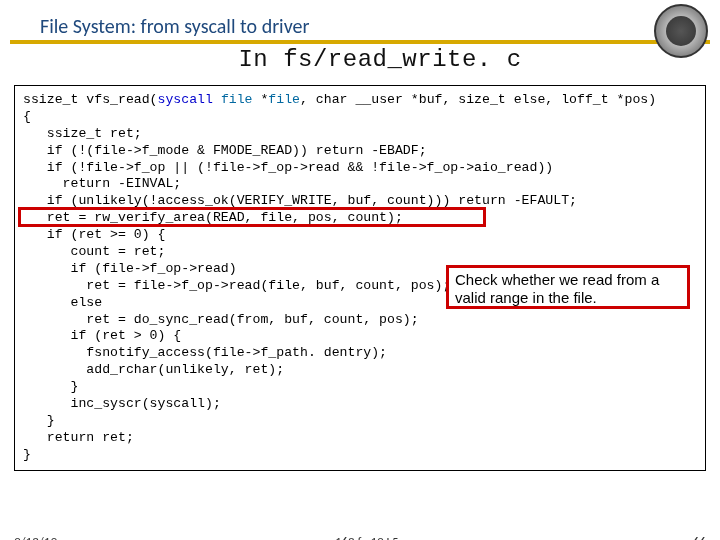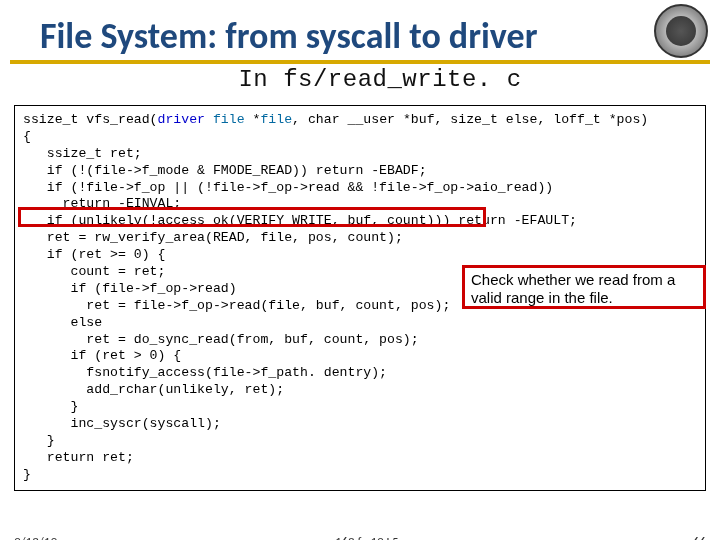--- a/index.html
+++ b/index.html
@@ -26,23 +26,23 @@
   }
   .seal::after {
     content: "";
     width: 30px;
     height: 30px;
     border-radius: 50%;
     background: radial-gradient(circle, #555 0%, #333 100%);
   }
   .title {
     padding: 14px 0 0 40px;
-    font-size: 36px;
+    font-size: 20px;
     color: #1f497d;
-    font-weight: 700;
+    font-weight: 400;
   }
   .title-underline {
     height: 4px;
     background: #d7a900;
     margin: 2px 10px 0 10px;
   }
   .subtitle {
     padding: 2px 0 6px 40px;
     font-size: 24px;
     color: #111;
@@ -80,21 +80,20 @@
     top: 265px;
     width: 244px;
     height: 44px;
     border: 3px solid #cc0000;
     background: #fff;
     font-family: Arial, sans-serif;
     font-size: 15px;
     color: #000;
     padding: 3px 6px;
     line-height: 1.2;
-    margin-left: 16px;
   }
   .footer {
     position: absolute;
     bottom: 6px;
     left: 0;
     width: 720px;
     font-family: Calibri, Arial, sans-serif;
     font-size: 13px;
     color: #333;
   }
@@ -104,21 +103,21 @@
 </style>
 </head>
 <body>
 
 <div class="seal"></div>
 
 <div class="title">File System: from syscall to driver</div>
 <div class="title-underline"></div>
 <div class="subtitle">In fs/read_write. c</div>
 
-<div class="code-box"><span>ssize_t vfs_read(</span><span class="kw-blue">driver</span><span> </span><span class="kw-green">file</span><span> *</span><span class="kw-green">file</span><span>, char __user *buf, size_t else, loff_t *pos)</span>
+<div class="code-box"><span>ssize_t vfs_read(</span><span class="kw-blue">syscall</span><span> </span><span class="kw-green">file</span><span> *</span><span class="kw-green">file</span><span>, char __user *buf, size_t else, loff_t *pos)</span>
 <span>{</span>
 <span>   ssize_t ret;</span>
 <span>   if (!(file-&gt;f_mode &amp; FMODE_READ)) return -EBADF;</span>
 <span>   if (!file-&gt;f_op || (!file-&gt;f_op-&gt;read &amp;&amp; !file-&gt;f_op-&gt;aio_read))</span>
 <span>     return -EINVAL;</span>
 <span>   if (unlikely(!access_ok(VERIFY_WRITE, buf, count))) return -EFAULT;</span>
 <span>   ret = rw_verify_area(READ, file, pos, count);</span>
 <span>   if (ret &gt;= 0) {</span>
 <span>      count = ret;</span>
 <span>      if (file-&gt;f_op-&gt;read)</span>

